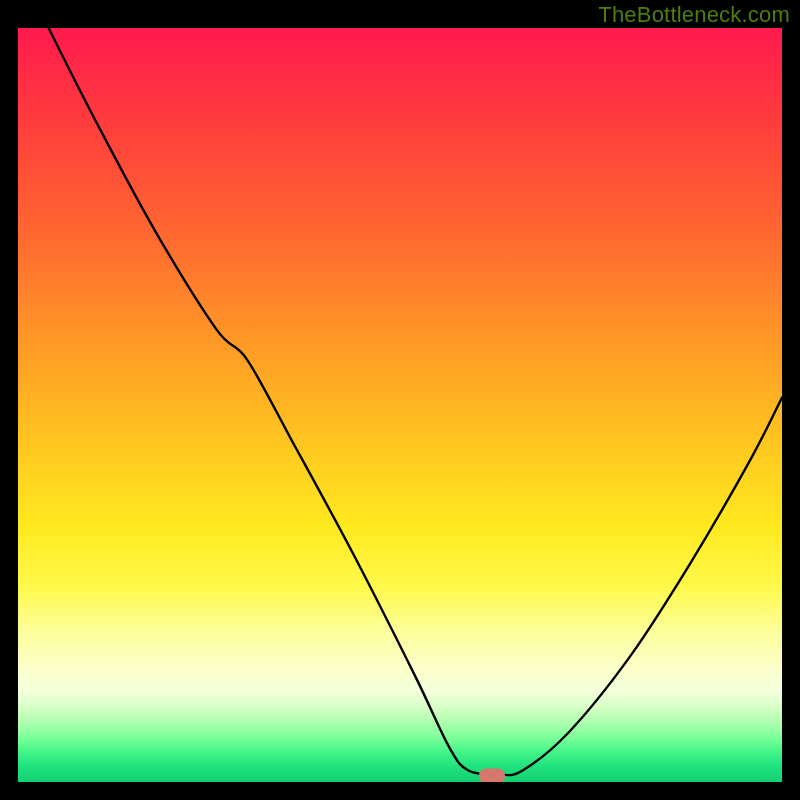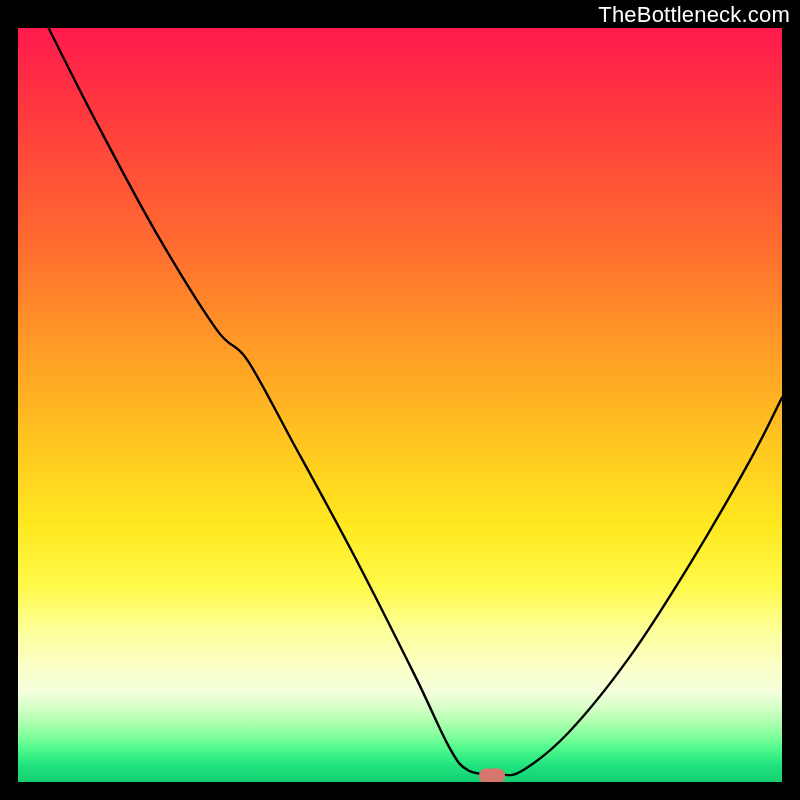--- a/index.html
+++ b/index.html
@@ -14,21 +14,21 @@
   .frame {
     position: relative;
     width: 800px;
     height: 800px;
     background: #000;
   }
   .watermark {
     position: absolute;
     top: 2px;
     right: 10px;
-    color: #ffffff;
+    color: #4d7c0f;
     font-size: 22px;
     font-weight: 500;
     letter-spacing: 0.2px;
     z-index: 3;
   }
   .plot {
     position: absolute;
     left: 18px;
     top: 28px;
     width: 764px;

